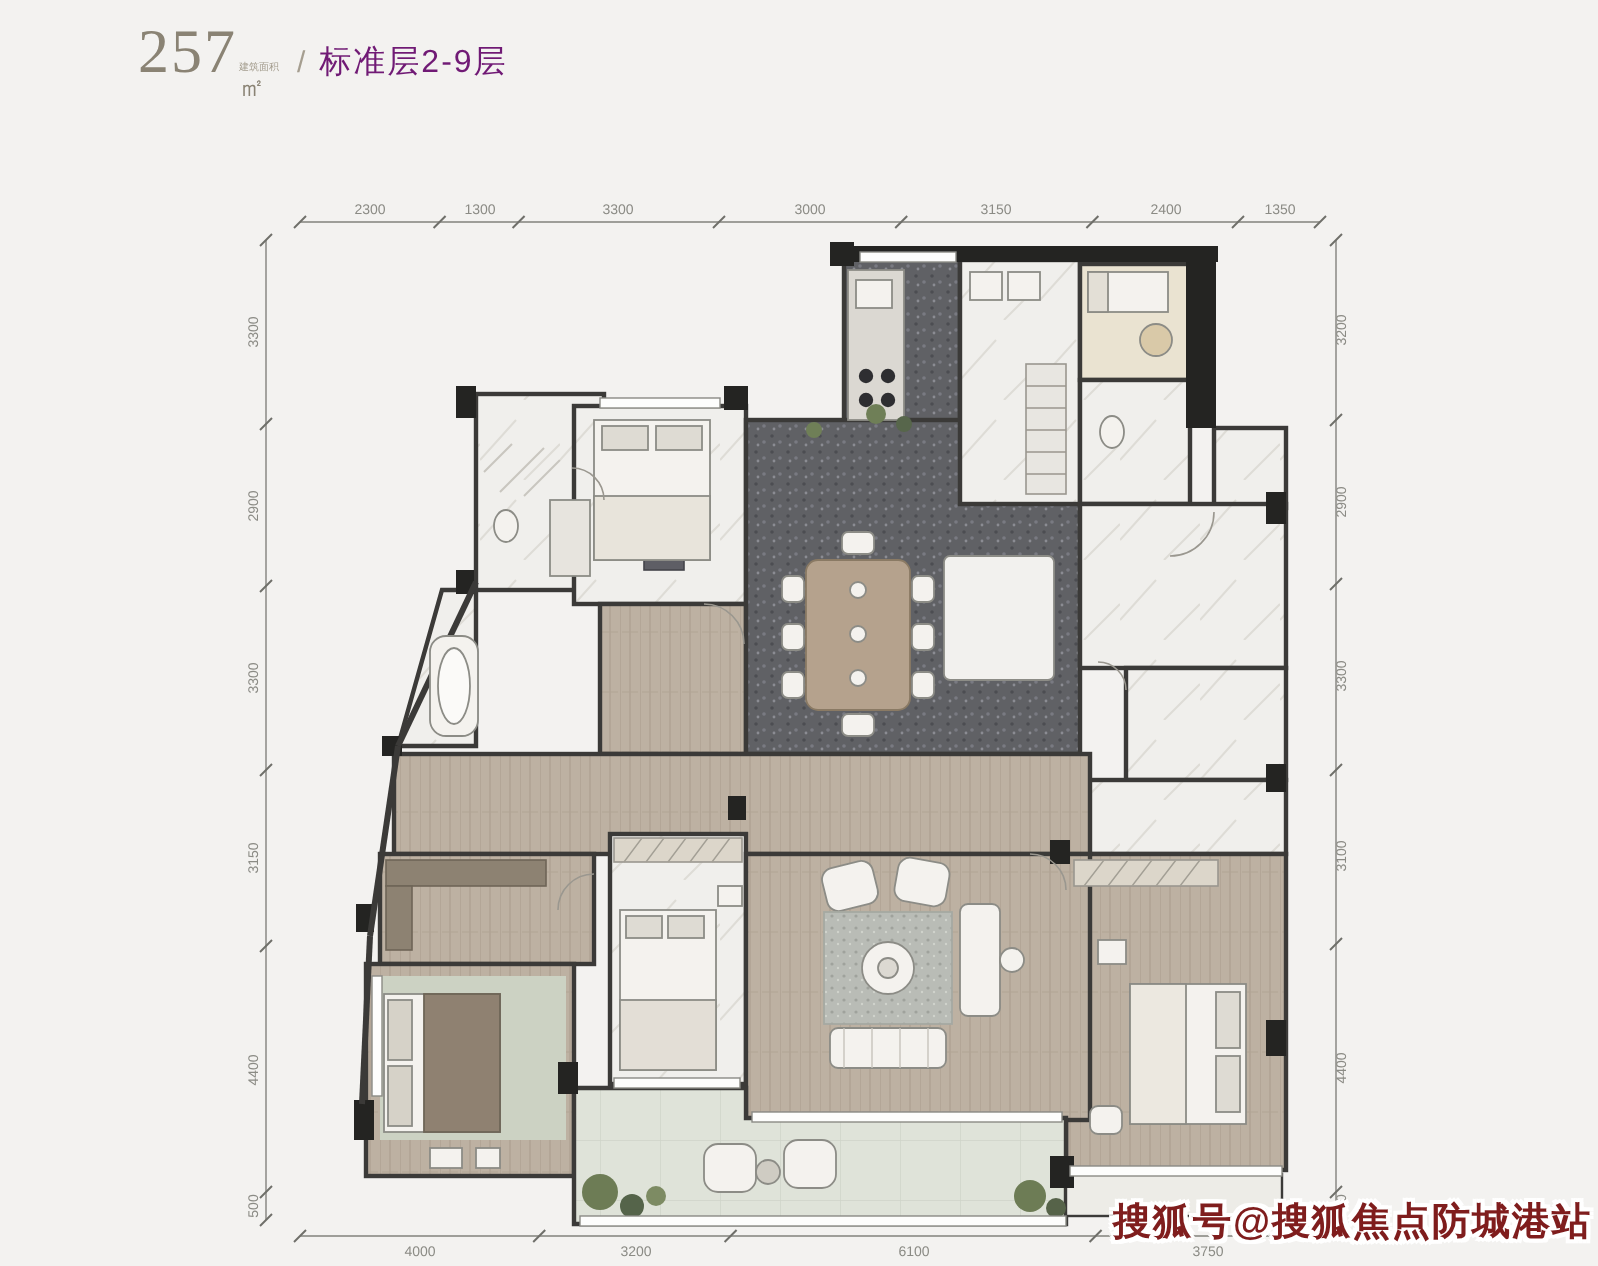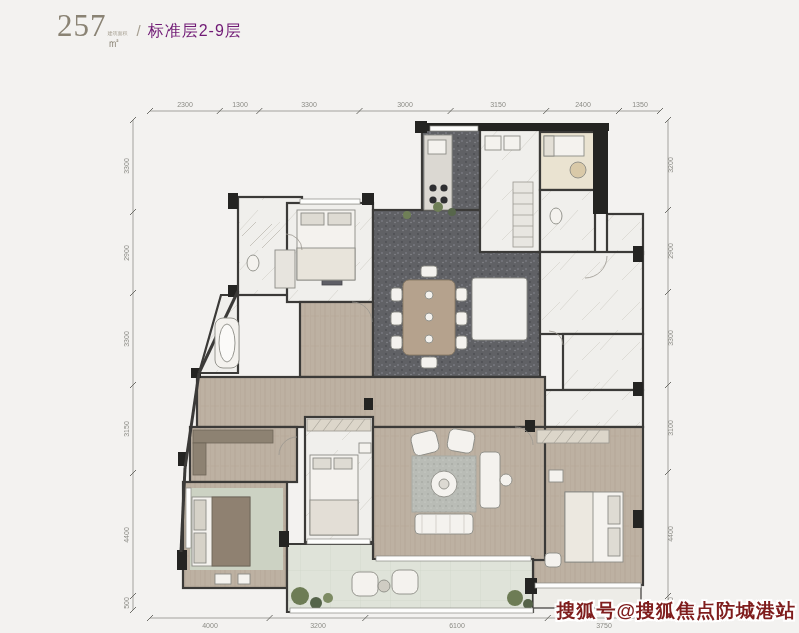--- a/index.html
+++ b/index.html
@@ -4,21 +4,21 @@
 <style>
   html,body{margin:0;padding:0;}
   body{
     width:799px;height:633px;position:relative;overflow:hidden;
     background:#f3f2f0;font-family:"Liberation Sans",sans-serif;
   }
   .title{
     position:absolute;left:57px;top:8px;display:flex;align-items:baseline;
     color:#8d8678;white-space:nowrap;
   }
-  .title .num{font-family:"Liberation Serif",serif;font-size:31px;letter-spacing:1px;color:#8a8374;}
+  .title .num{font-family:"Liberation Serif",serif;font-size:31px;letter-spacing:1px;color:#8a8374;margin-left:12px;}
   .title .unit-stack{display:inline-flex;flex-direction:column;align-items:flex-start;line-height:1;margin-left:1px;transform:translateY(-1px);}
   .title .unit-tiny{font-size:5px;color:#a39c8d;letter-spacing:0;}
   .title .unit{font-size:13px;color:#8a8374;font-family:"Liberation Serif",serif;}
   .title .sep{margin:0 7px 0 9px;font-size:15px;color:#a59e90;}
   .title .floor{font-size:16px;color:#701a75;letter-spacing:1px;}
   .watermark{
     position:absolute;right:3px;top:598px;font-size:19px;font-weight:bold;
     color:#7f1d1d;letter-spacing:1px;white-space:nowrap;
     text-shadow:-2px -2px 0 #fff,2px -2px 0 #fff,-2px 2px 0 #fff,2px 2px 0 #fff,
                 -2px 0 0 #fff,2px 0 0 #fff,0 -2px 0 #fff,0 2px 0 #fff;

